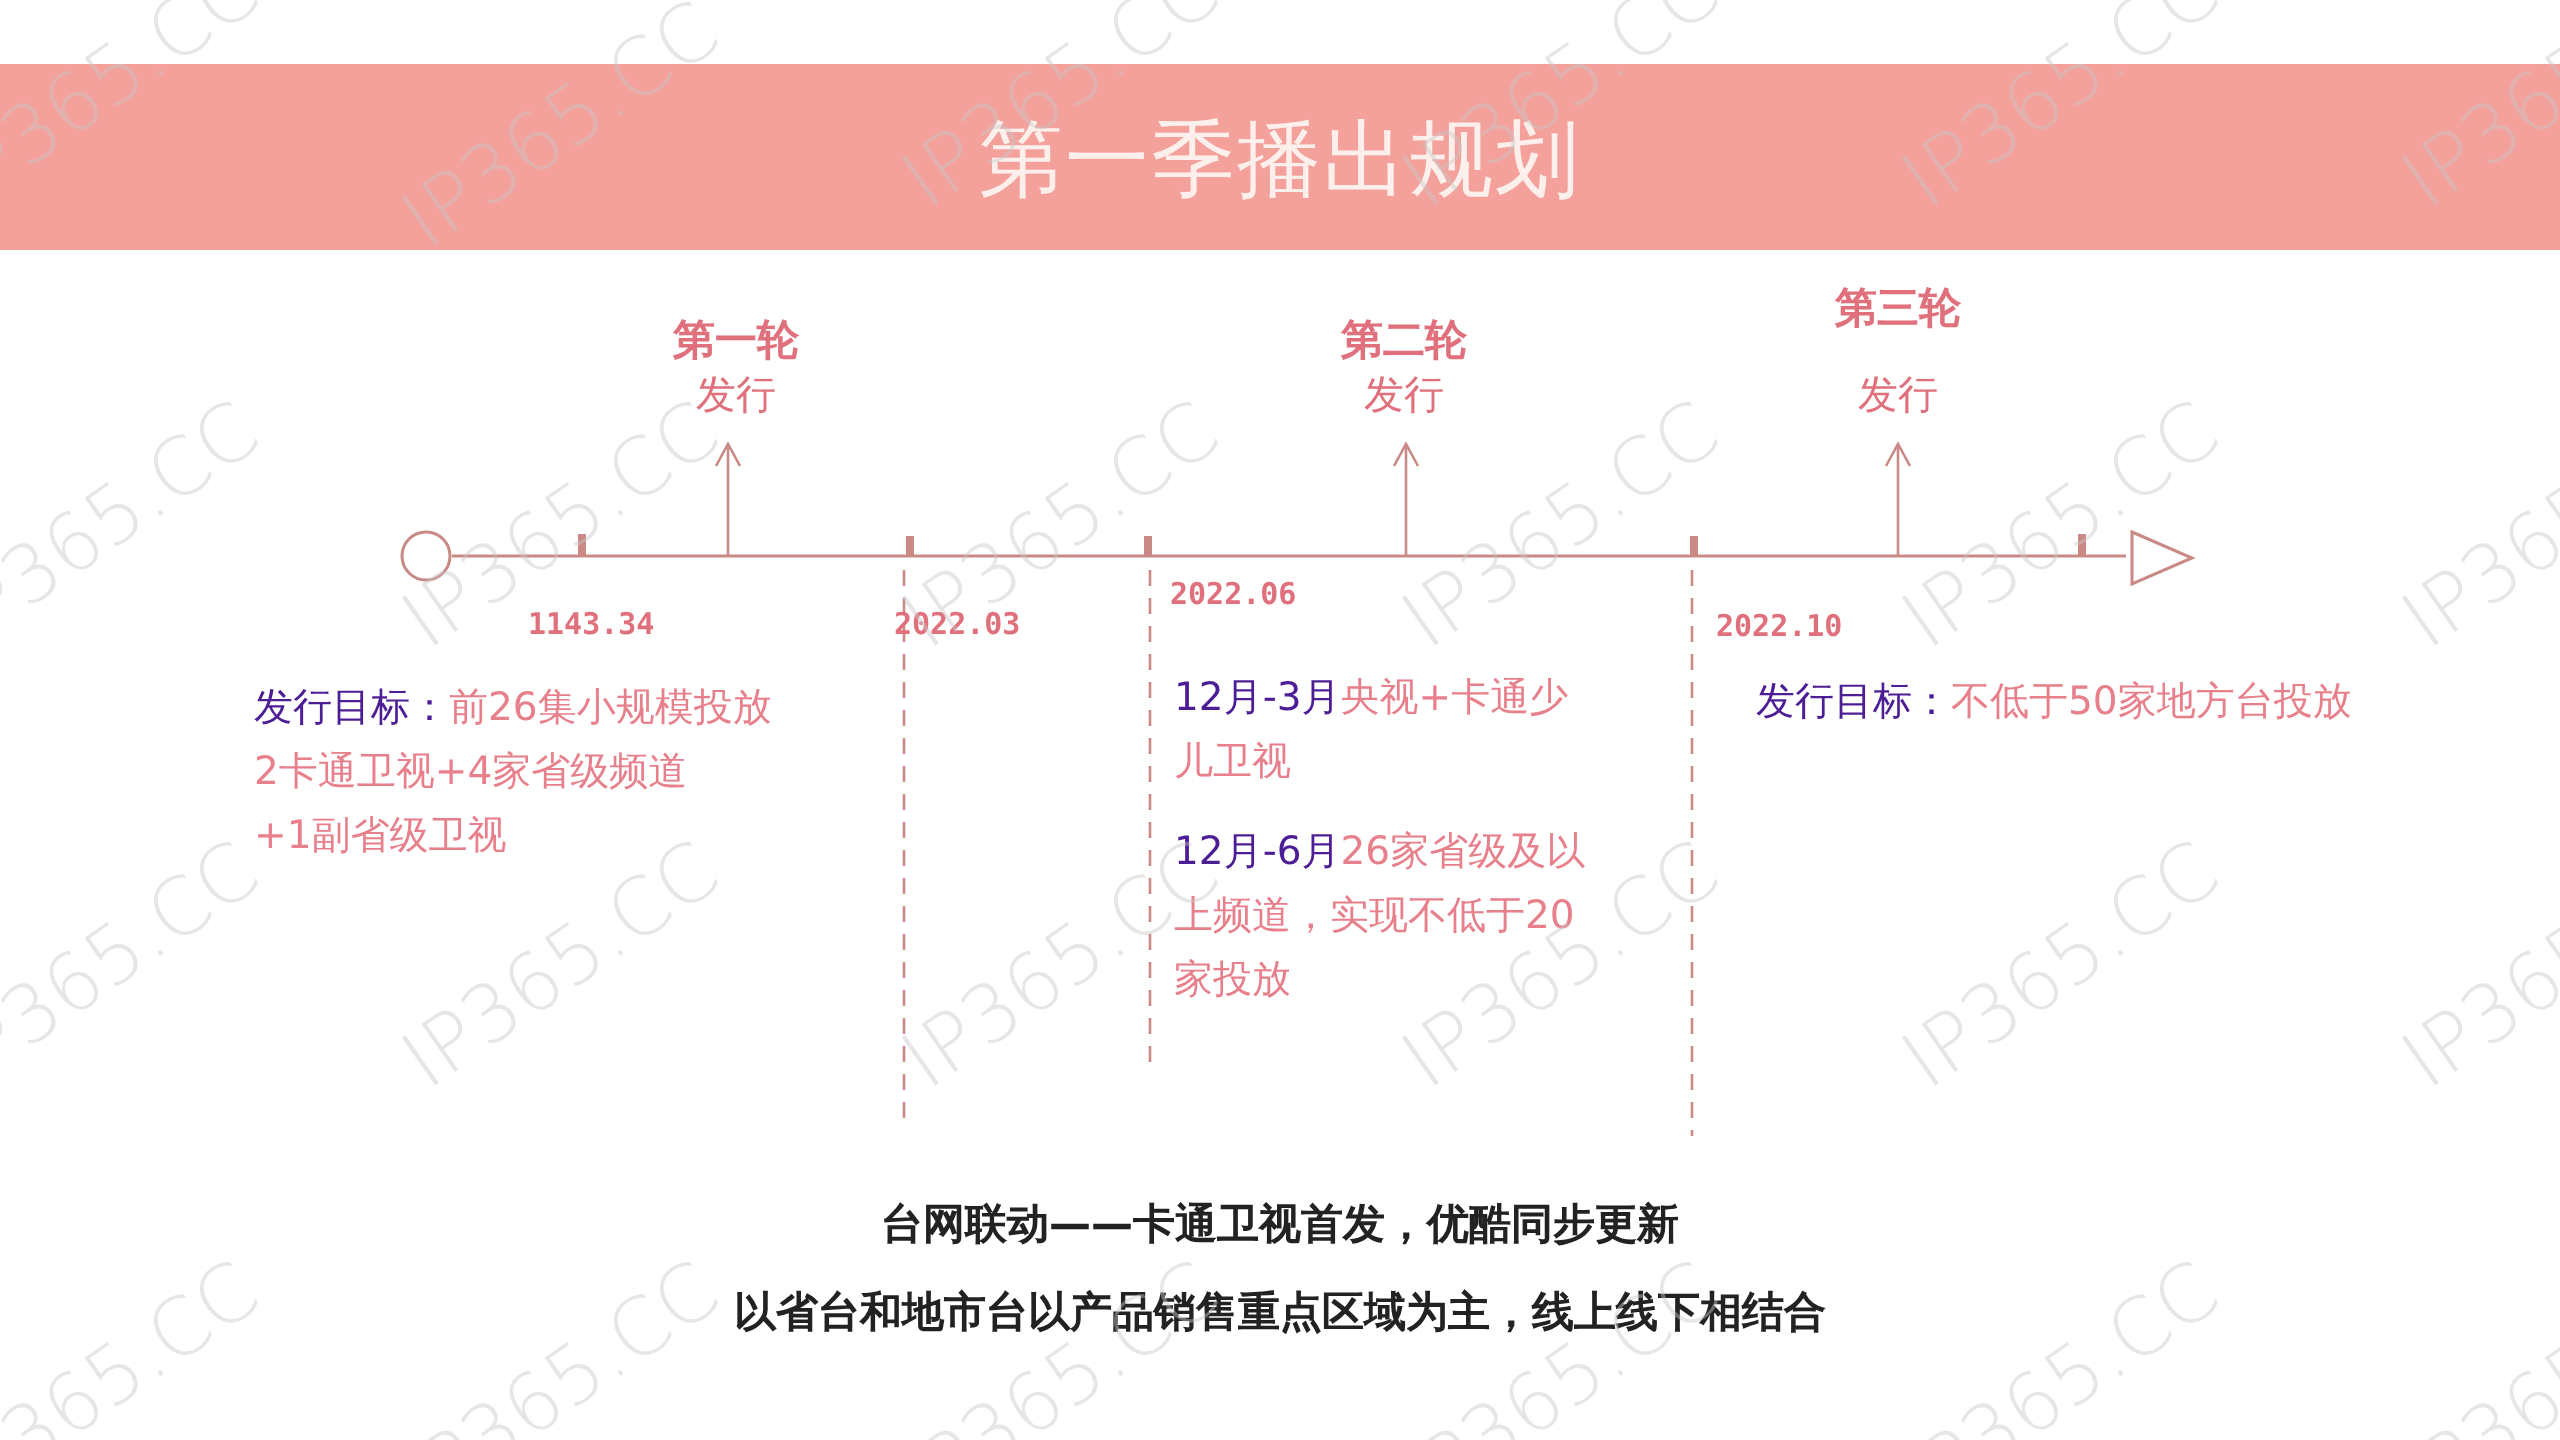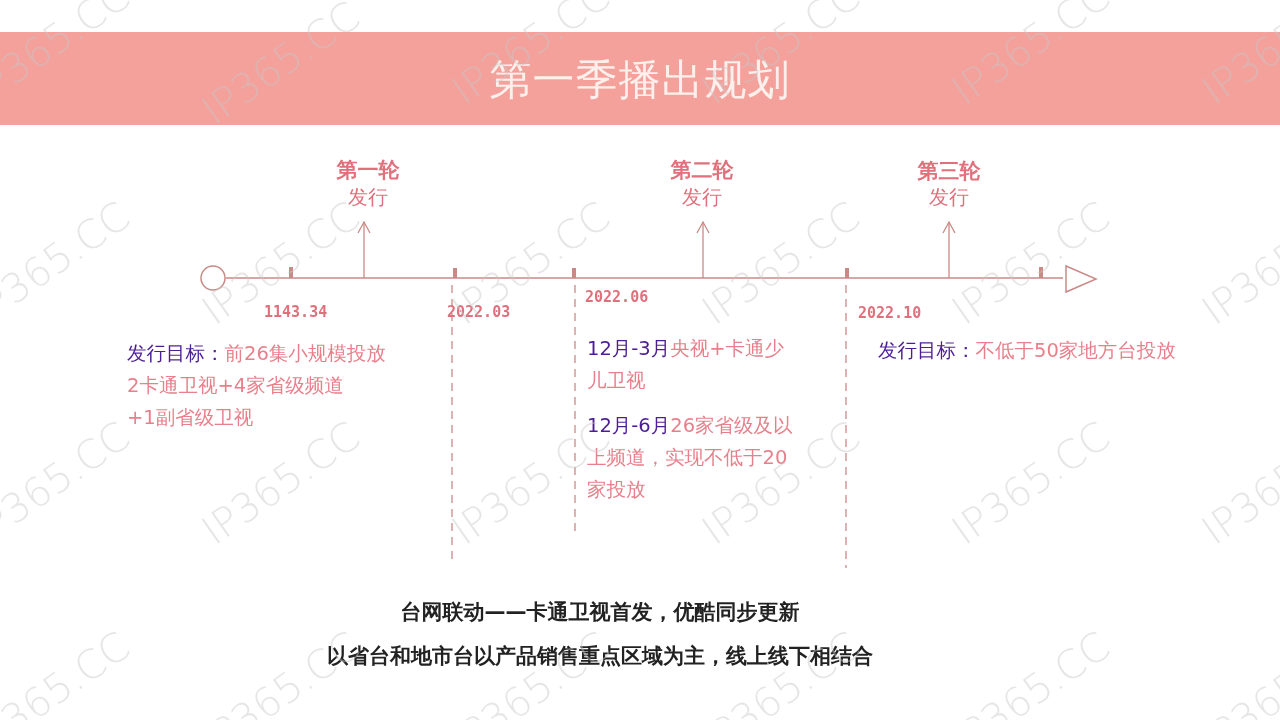--- a/index.html
+++ b/index.html
@@ -17,21 +17,21 @@
     display: flex; align-items: center; justify-content: center;
     color: #fdf0ec; font-family: "DejaVu Serif", "Liberation Serif", serif;
     font-size: 42px; letter-spacing: 1px; padding-top: 2px; box-sizing: border-box;
   }
   .abs { position: absolute; }
   .round-title { color: #e0707c; font-weight: bold; font-size: 21px; text-align: center; width: 120px; line-height: 26px; }
   .round-sub { color: #e0707c; font-size: 20px; text-align: center; width: 120px; line-height: 26px; }
   .date { color: #e0707c; font-weight: bold; font-size: 15px; font-family: "DejaVu Sans Mono", "Liberation Mono", monospace; }
   .goal { color: #e8808c; font-size: 19.5px; line-height: 32px; }
   .goal b { color: #4c1d95; font-weight: normal; }
-  .bottom-line { color: #222222; font-weight: bold; font-size: 21px; text-align: center; width: 1200px; left: 0; }
+  .bottom-line { color: #222222; font-weight: bold; font-size: 21px; text-align: center; width: 1200px; left: 0; padding-left: 40px; }
   .watermark {
     position: absolute; color: rgba(200,200,200,0.45); font-size: 40px;
     transform: rotate(-35deg); white-space: nowrap; pointer-events: none;
     font-family: "DejaVu Sans", sans-serif; font-weight: 300;
   }
 </style>
 </head>
 <body>
 
 <div class="banner"></div>
@@ -64,21 +64,21 @@
     <line x1="452" y1="285" x2="452" y2="560"></line>
     <line x1="575" y1="285" x2="575" y2="532"></line>
     <line x1="846" y1="285" x2="846" y2="568"></line>
   </g>
 </svg>
 
 <div class="abs round-title" style="left:308px;top:157px">第一轮</div>
 <div class="abs round-sub" style="left:308px;top:184px">发行</div>
 <div class="abs round-title" style="left:642px;top:157px">第二轮</div>
 <div class="abs round-sub" style="left:642px;top:184px">发行</div>
-<div class="abs round-title" style="left:889px;top:158px">第三轮</div>
+<div class="abs round-title" style="left:889px;top:141px">第三轮</div>
 <div class="abs round-sub" style="left:889px;top:184px">发行</div>
 
 <div class="abs date" style="left:264px;top:303px">1143.34</div>
 <div class="abs date" style="left:447px;top:303px">2022.03</div>
 <div class="abs date" style="left:585px;top:288px">2022.06</div>
 <div class="abs date" style="left:858px;top:304px">2022.10</div>
 
 <div class="abs goal" style="left:127px;top:338px;width:320px">
   <div><b>发行目标：</b><span>前26集小规模投放</span></div>
   <div>2卡通卫视+4家省级频道</div>

